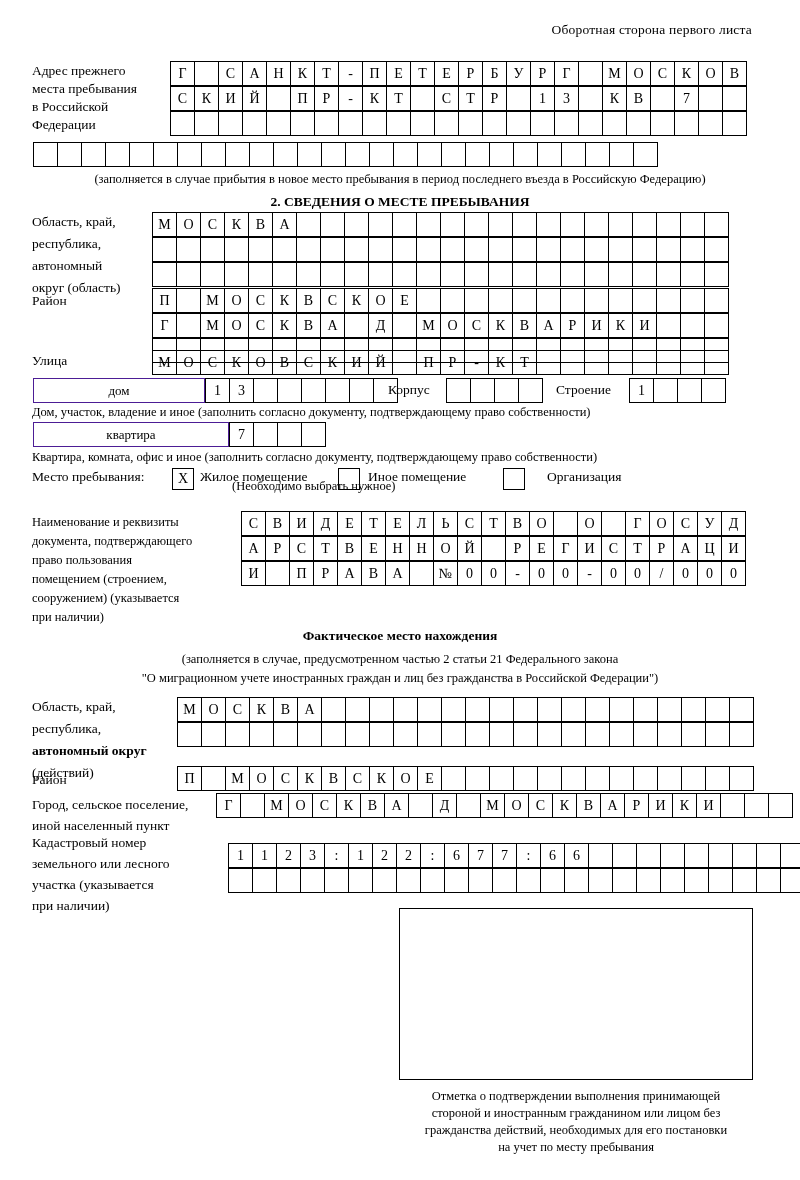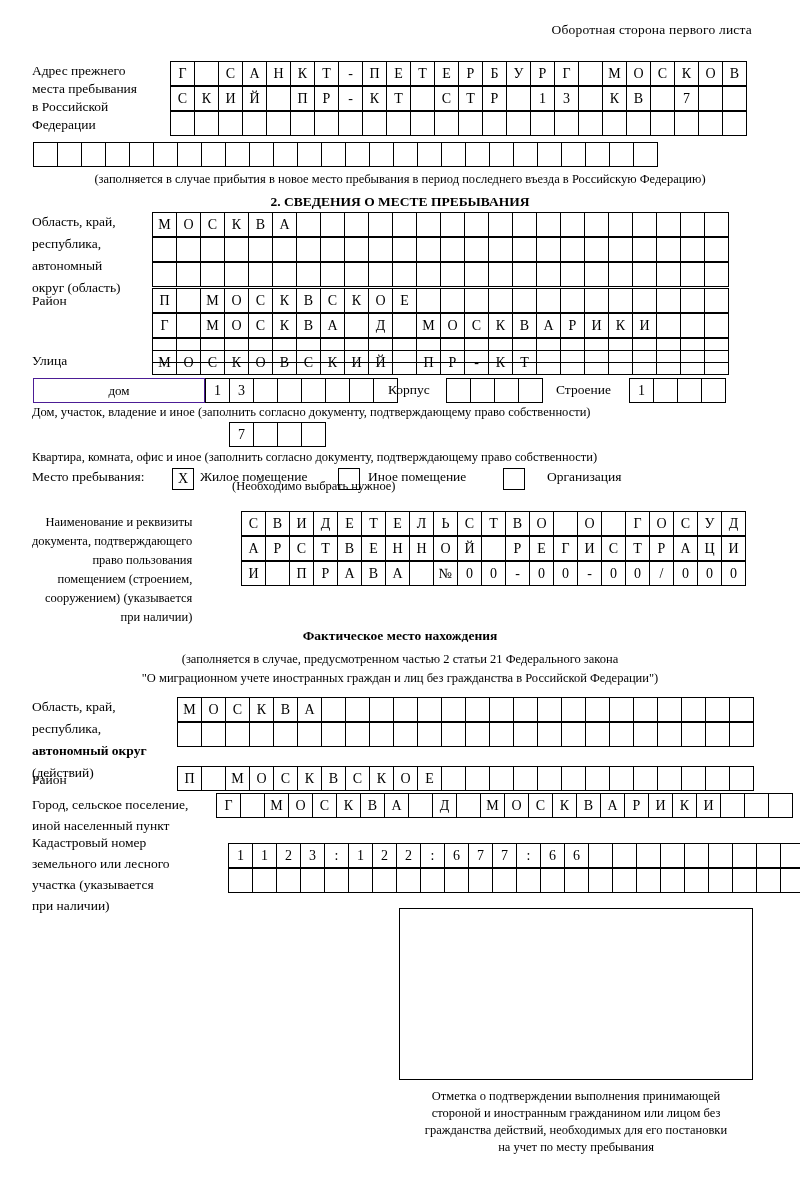--- a/index.html
+++ b/index.html
@@ -27,21 +27,21 @@
     right: 48px;
     font-size: 13.5px;
     letter-spacing: .2px;
   }
 
   .lbl {
     font-size: 13.5px;
     line-height: 18px;
     white-space: nowrap;
   }
-  .lbl-small { font-size: 12.5px; text-align: right; }
+  .lbl-small { font-size: 12.5px; }
 
   
   .boxrow { display: flex; }
   .cell {
     width: 25px;
     height: 25px;
     border: 1px solid #000;
     margin-right: -1px;
     box-sizing: border-box;
     font-family: "Liberation Serif", serif;
@@ -430,20 +430,21 @@
   <div class="abs lbl" style="left:556px; top:381px;">Строение</div>
   <div class="abs boxrow" id="s2-stroenie" style="left:629px; top:378px;">
       <div class="cell">1</div>
       <div class="cell"></div>
       <div class="cell"></div>
       <div class="cell"></div>
     </div>
 
   <div class="abs lbl-small" style="left:32px; top:405px;">Дом, участок, владение и иное (заполнить согласно документу, подтверждающему право собственности)</div>
 
+  <div class="abs labelbox" style="left:33px; top:422px; width:196px;">квартира</div>
   <div class="abs boxrow" id="s2-flat" style="left:229px; top:422px;">
       <div class="cell">7</div>
       <div class="cell"></div>
       <div class="cell"></div>
       <div class="cell"></div>
     </div>
   <div class="abs lbl-small" style="left:32px; top:450px;">Квартира, комната, офис и иное (заполнить согласно документу, подтверждающему право собственности)</div>
 
   <div class="abs lbl" style="left:32px; top:468px;">Место пребывания:</div>
   <div class="abs checkbox" style="left:172px; top:468px;">Х</div>

